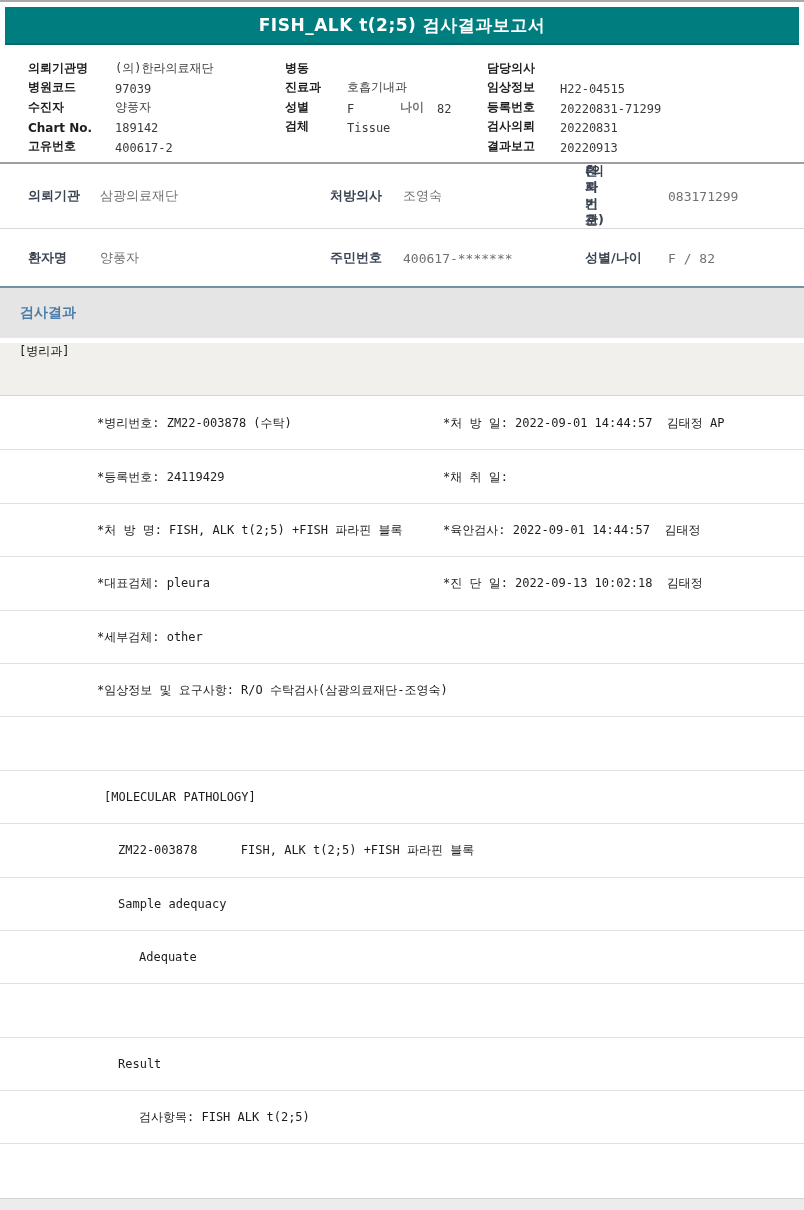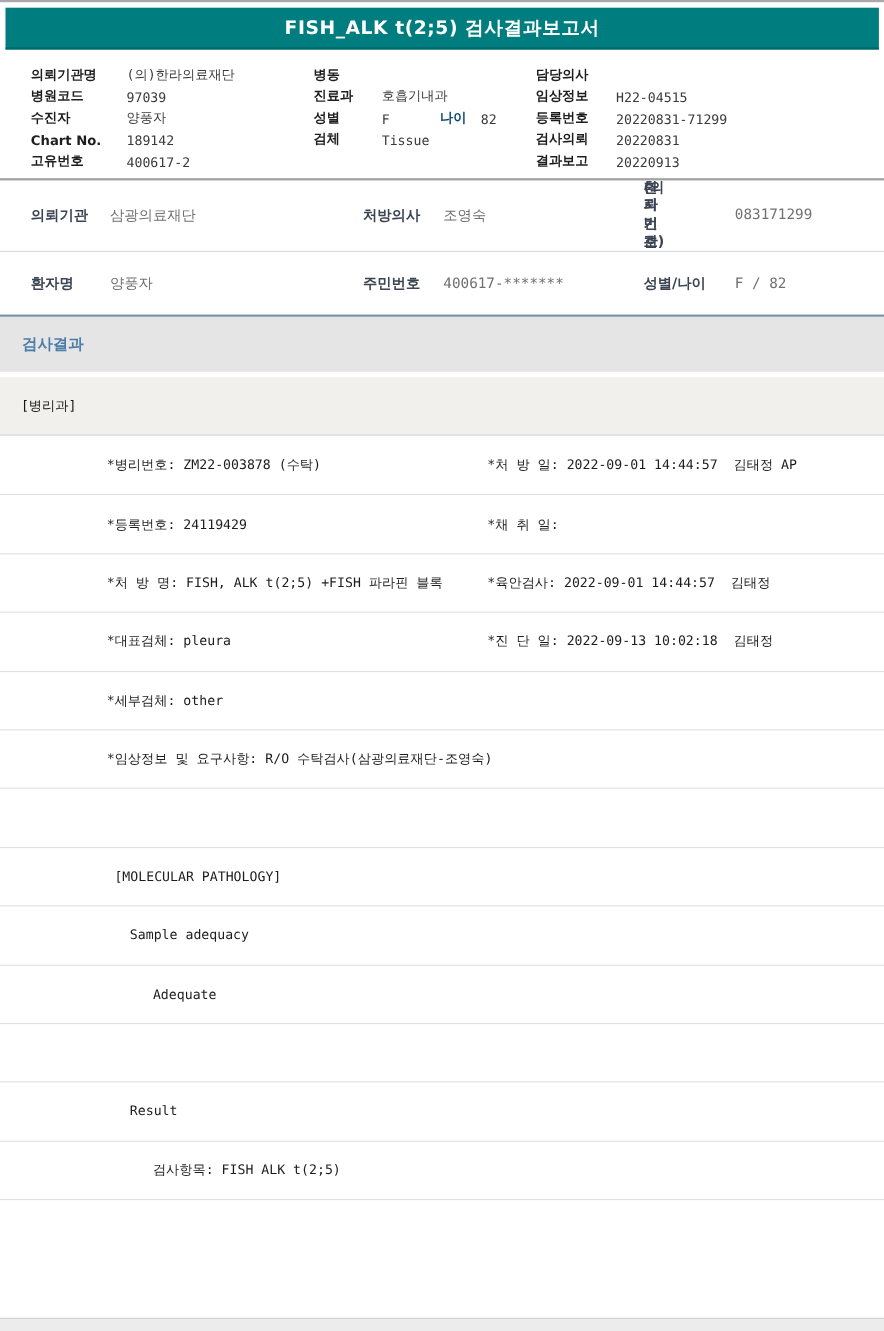--- a/index.html
+++ b/index.html
@@ -13,21 +13,21 @@
           color:#ffffff;font-size:17px;font-weight:bold;letter-spacing:.5px;}
 
   
   .info-block{position:absolute;top:54px;left:0;right:0;height:106px;font-size:12px;}
   .info-col{position:absolute;top:3px;}
   .col1{left:28px;} .col2{left:285px;} .col3{left:487px;}
   .irow{height:19.5px;display:flex;align-items:flex-end;}
   .ilabel{font-weight:bold;color:#1d1d1d;display:inline-block;}
   .col1 .ilabel{width:87px;} .col2 .ilabel{width:62px;} .col3 .ilabel{width:73px;}
   .ivalue{color:#3a3a3a;font-family:"DejaVu Sans Mono",monospace;white-space:pre;}
-  .inline-lbl2{font-weight:bold;color:#0c4a6e;display:inline-block;width:37px;margin-left:16px;}
+  .inline-lbl2{font-weight:bold;color:#737373;display:inline-block;width:37px;margin-left:16px;}
   .sexval{display:inline-block;width:37px;}
 
   .divider-heavy{position:absolute;top:162px;left:0;right:0;height:2px;background:#9f9f9f;}
 
   
   .party{position:absolute;left:0;right:0;}
   .party-a{top:164px;height:64px;border-bottom:1px solid #dadada;}
   .party-b{top:229px;height:57px;}
   .party span{position:absolute;top:50%;transform:translateY(-50%);}
   .plabel{font-weight:bold;color:#3b4452;font-size:13px;}
@@ -36,21 +36,21 @@
   .pos-2{left:330px;} .pos-2v{left:403px;}
   .pos-3{left:585px;} .pos-3v{left:668px;}
   .two-line{line-height:1.25;}
 
   .blue-line{position:absolute;top:286px;left:0;right:0;height:2px;background:#7291a2;}
 
   .section-header{position:absolute;top:288px;left:0;right:0;height:50px;background:#e5e5e5;
        display:flex;align-items:center;padding-left:20px;box-sizing:border-box;
        color:#4c7ca8;font-weight:bold;font-size:14px;}
   .dept-band{position:absolute;top:343px;left:0;right:0;height:53px;background:#f1f0ed;
-       border-bottom:1px solid #d6d6d6;display:flex;align-items:center;padding-left:19px;
+       border-bottom:1px solid #d6d6d6;display:flex;padding-left:19px;
        box-sizing:border-box;color:#151515;font-size:12px;
        font-family:"DejaVu Sans Mono",monospace;}
 
   
   .results{position:absolute;top:397px;left:0;right:0;}
   .rrow{position:relative;height:53.4px;border-bottom:1px solid #e0e0e0;box-sizing:border-box;}
   .rrow span{position:absolute;top:50%;transform:translateY(-50%);white-space:pre;
        font-family:"DejaVu Sans Mono",monospace;font-size:12px;color:#1c1c1c;}
   .ind-a{left:97px;} .ind-b{left:104px;} .ind-c{left:118px;} .ind-d{left:139px;}
   .rt{left:443px;}
@@ -191,20 +191,23 @@
     <div class="rrow">
       <span class="ind-a">*임상정보 및 요구사항: R/O 수탁검사(삼광의료재단-조영숙)</span>
     </div>
     <div class="rrow">
       <span class="ind-a"></span>
     </div>
     <div class="rrow">
       <span class="ind-b">[MOLECULAR PATHOLOGY]</span>
     </div>
     <div class="rrow">
+      <span class="ind-c">ZM22-003878      FISH, ALK t(2;5) +FISH 파라핀 블록</span>
+    </div>
+    <div class="rrow">
       <span class="ind-c">Sample adequacy</span>
     </div>
     <div class="rrow">
       <span class="ind-d">Adequate</span>
     </div>
     <div class="rrow">
       <span class="ind-c"></span>
     </div>
     <div class="rrow">
       <span class="ind-c">Result</span>

